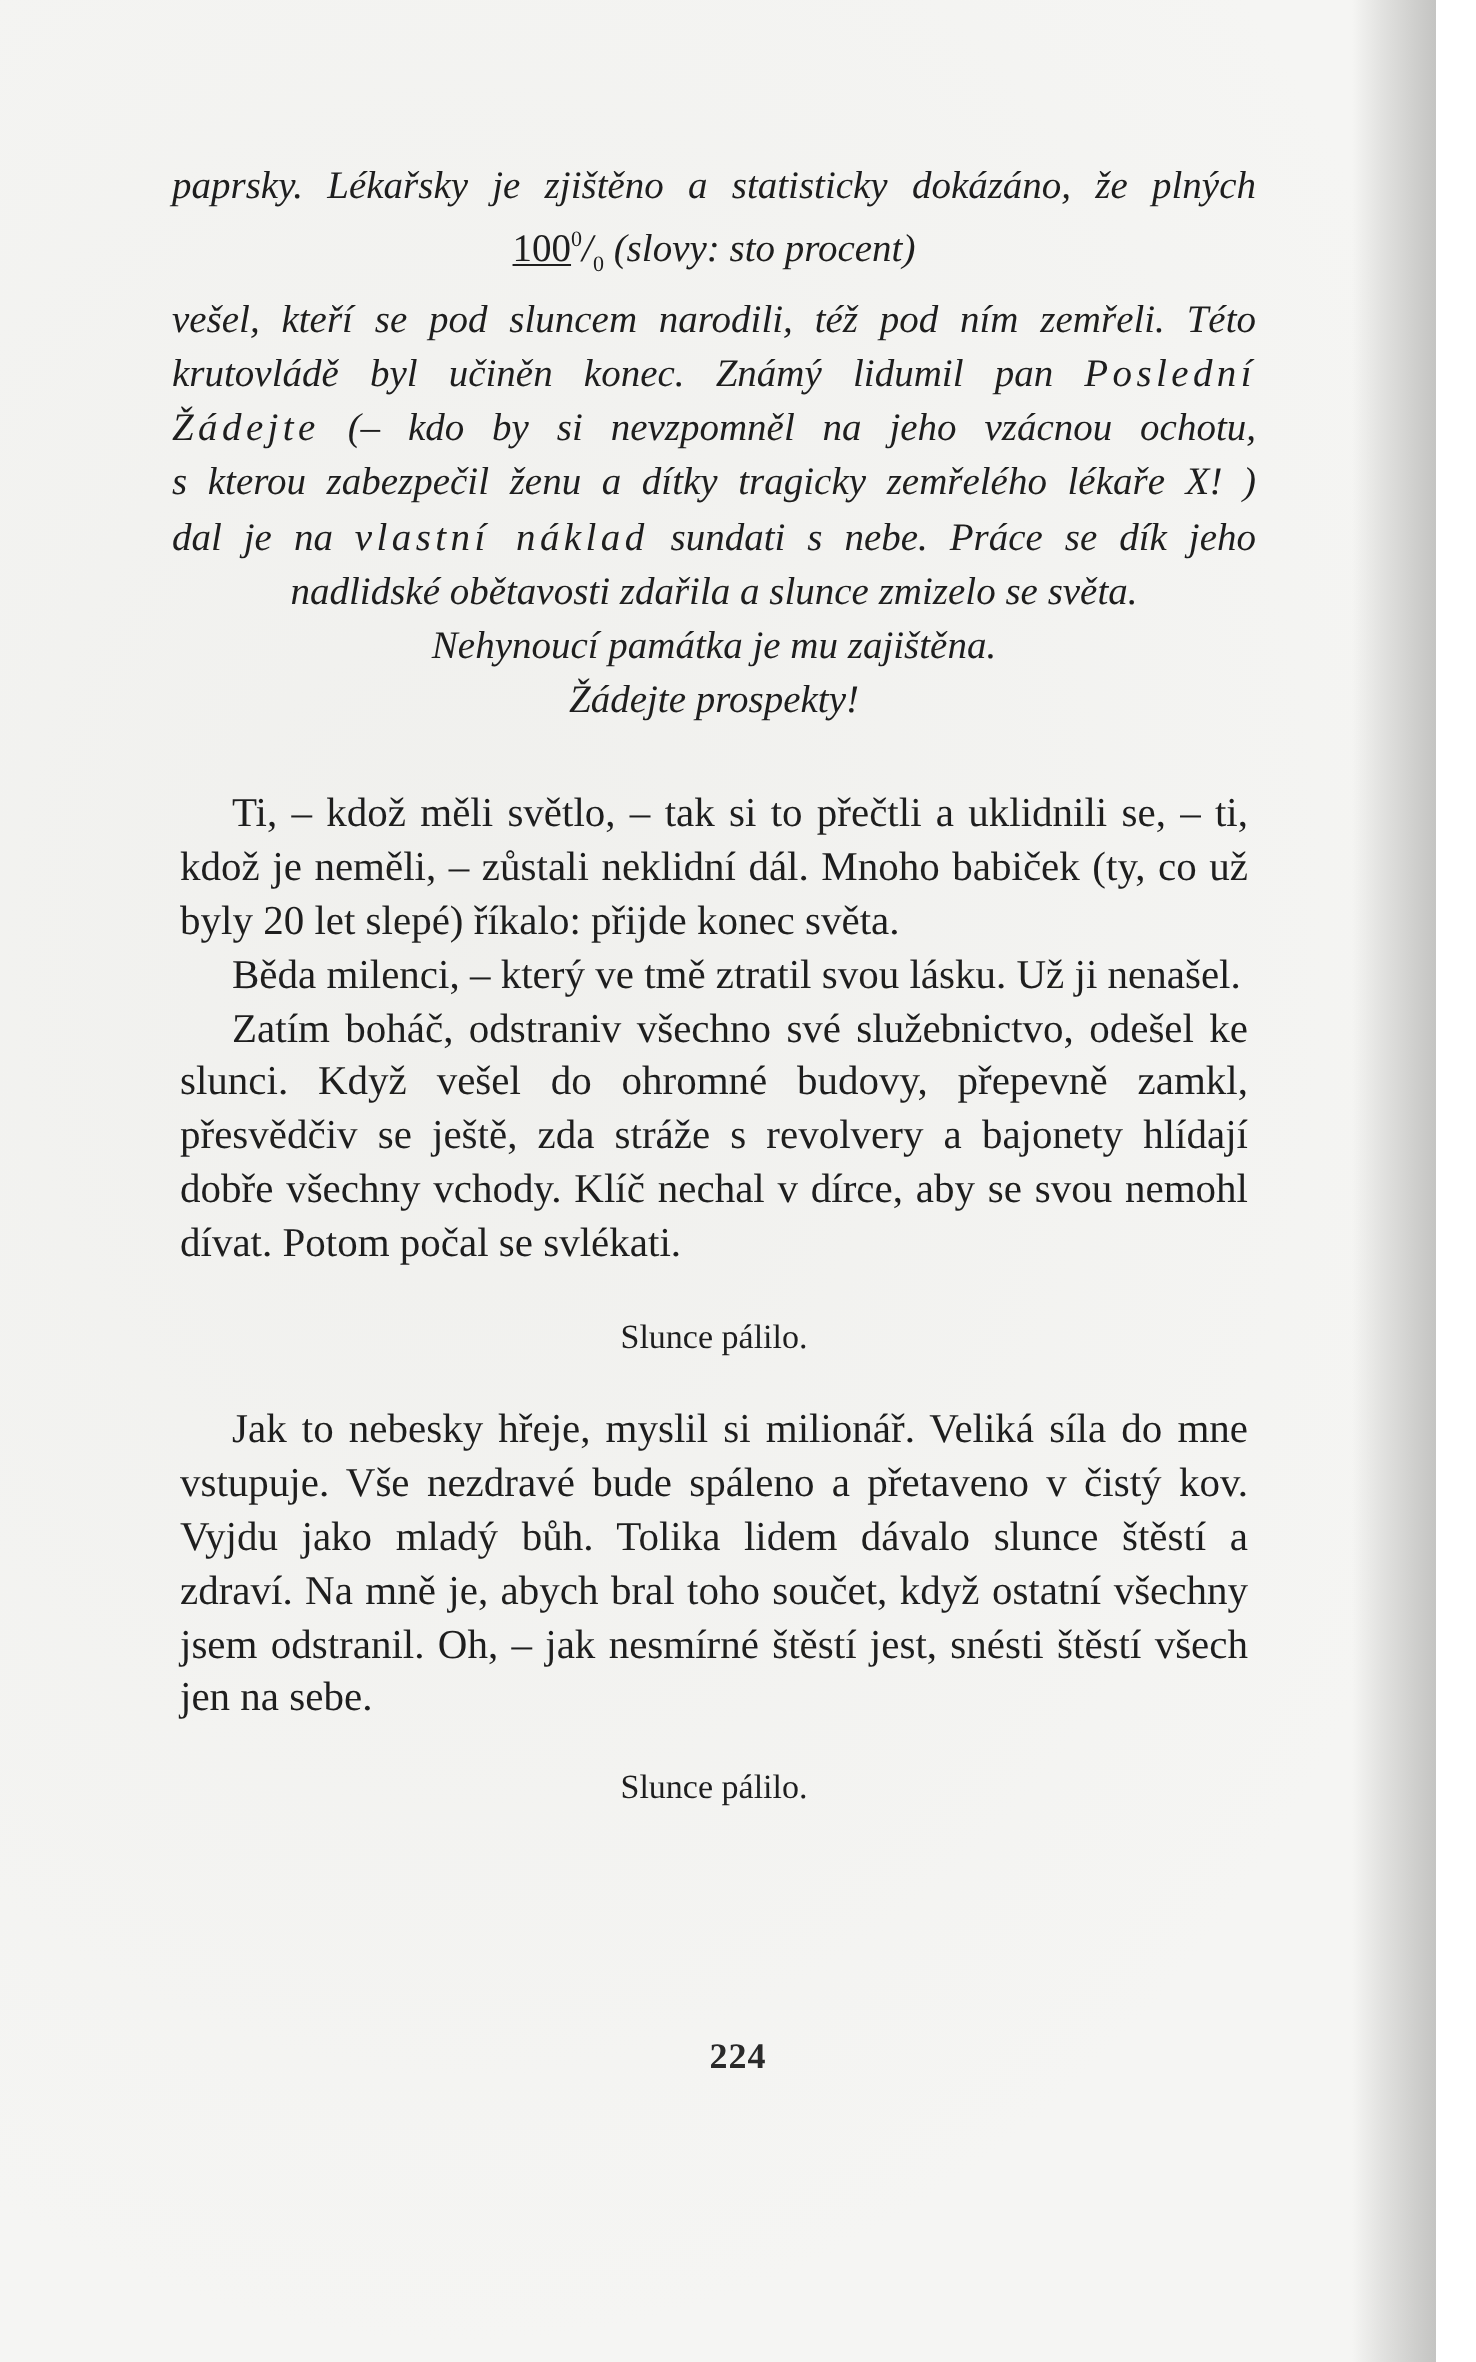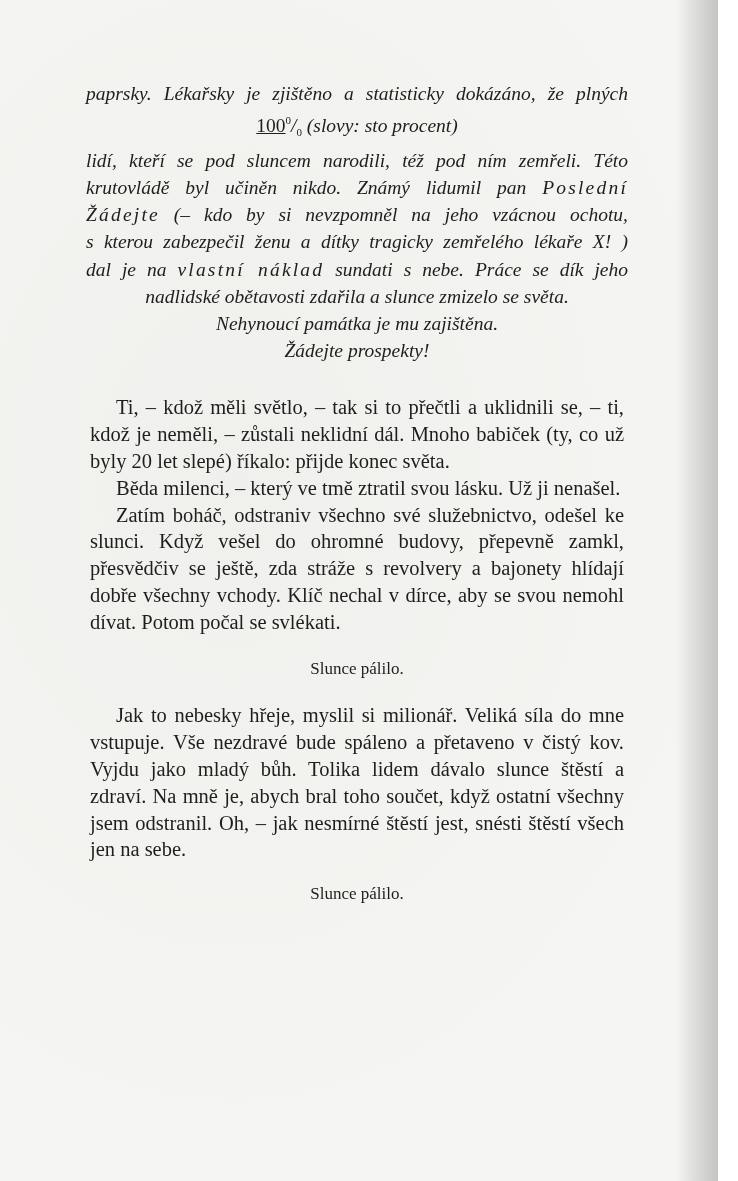--- a/index.html
+++ b/index.html
@@ -56,33 +56,34 @@
 
 <div class="page">
   <div class="binding"></div>
   <div class="edge-white"></div>
 
   <div class="column">
 
     <div class="ital">
       <span class="line">paprsky. Lékařsky je zjištěno a statisticky dokázáno, že plných</span>
       <span class="line center"><span class="percent">100</span><sup>0</sup>/<sub>0</sub> <span>(slovy: sto procent)</span></span>
-      <span class="line">lidí, kteří se pod sluncem narodili, též pod ním zemřeli. Této</span>
-      <span class="line"><span>krutovládě byl učiněn nikdo. Známý lidumil pan </span><span class="spaced">Poslední</span></span>
+      <span class="line">vešel, kteří se pod sluncem narodili, též pod ním zemřeli. Této</span>
+      <span class="line"><span>krutovládě byl učiněn konec. Známý lidumil pan </span><span class="spaced">Poslední</span></span>
       <span class="line"><span class="spaced">Žádejte</span><span> (– kdo by si nevzpomněl na jeho vzácnou ochotu,</span></span>
       <span class="line">s kterou zabezpečil ženu a dítky tragicky zemřelého lékaře X! )</span>
       <span class="line"><span>dal je na </span><span class="spaced">vlastní náklad</span><span> sundati s nebe. Práce se dík jeho</span></span>
       <span class="line center">nadlidské obětavosti zdařila a slunce zmizelo se světa.</span>
       <span class="line center">Nehynoucí památka je mu zajištěna.</span>
       <span class="line center">Žádejte prospekty!</span>
     </div>
 
     <div class="roman" style="margin-top:30px;">
       <p class="para">Ti, – kdož měli světlo, – tak si to přečtli a uklidnili se, – ti, kdož je neměli, – zůstali neklidní dál. Mnoho babiček (ty, co už byly 20 let slepé) říkalo: přijde konec světa.</p>
       <p class="para">Běda milenci, – který ve tmě ztratil svou lásku. Už ji nenašel.</p>
       <p class="para">Zatím boháč, odstraniv všechno své služebnictvo, odešel ke slunci. Když vešel do ohromné budovy, přepevně zamkl, přesvědčiv se ještě, zda stráže s revolvery a bajonety hlídají dobře všechny vchody. Klíč nechal v dírce, aby se svou nemohl dívat. Potom počal se svlékati.</p>
       <p class="centerline" style="margin-top:20px; margin-bottom:20px;">Slunce pálilo.</p>
       <p class="para">Jak to nebesky hřeje, myslil si milionář. Veliká síla do mne vstupuje. Vše nezdravé bude spáleno a přetaveno v čistý kov. Vyjdu jako mladý bůh. Tolika lidem dávalo slunce štěstí a zdraví. Na mně je, abych bral toho součet, když ostatní všechny jsem odstranil. Oh, – jak nesmírné štěstí jest, snésti štěstí všech jen na sebe.</p>
       <p class="centerline" style="margin-top:18px;">Slunce pálilo.</p>
     </div>
   </div>
 
+  <div class="pagenum">224</div>
 </div>
 
 </body></html>

